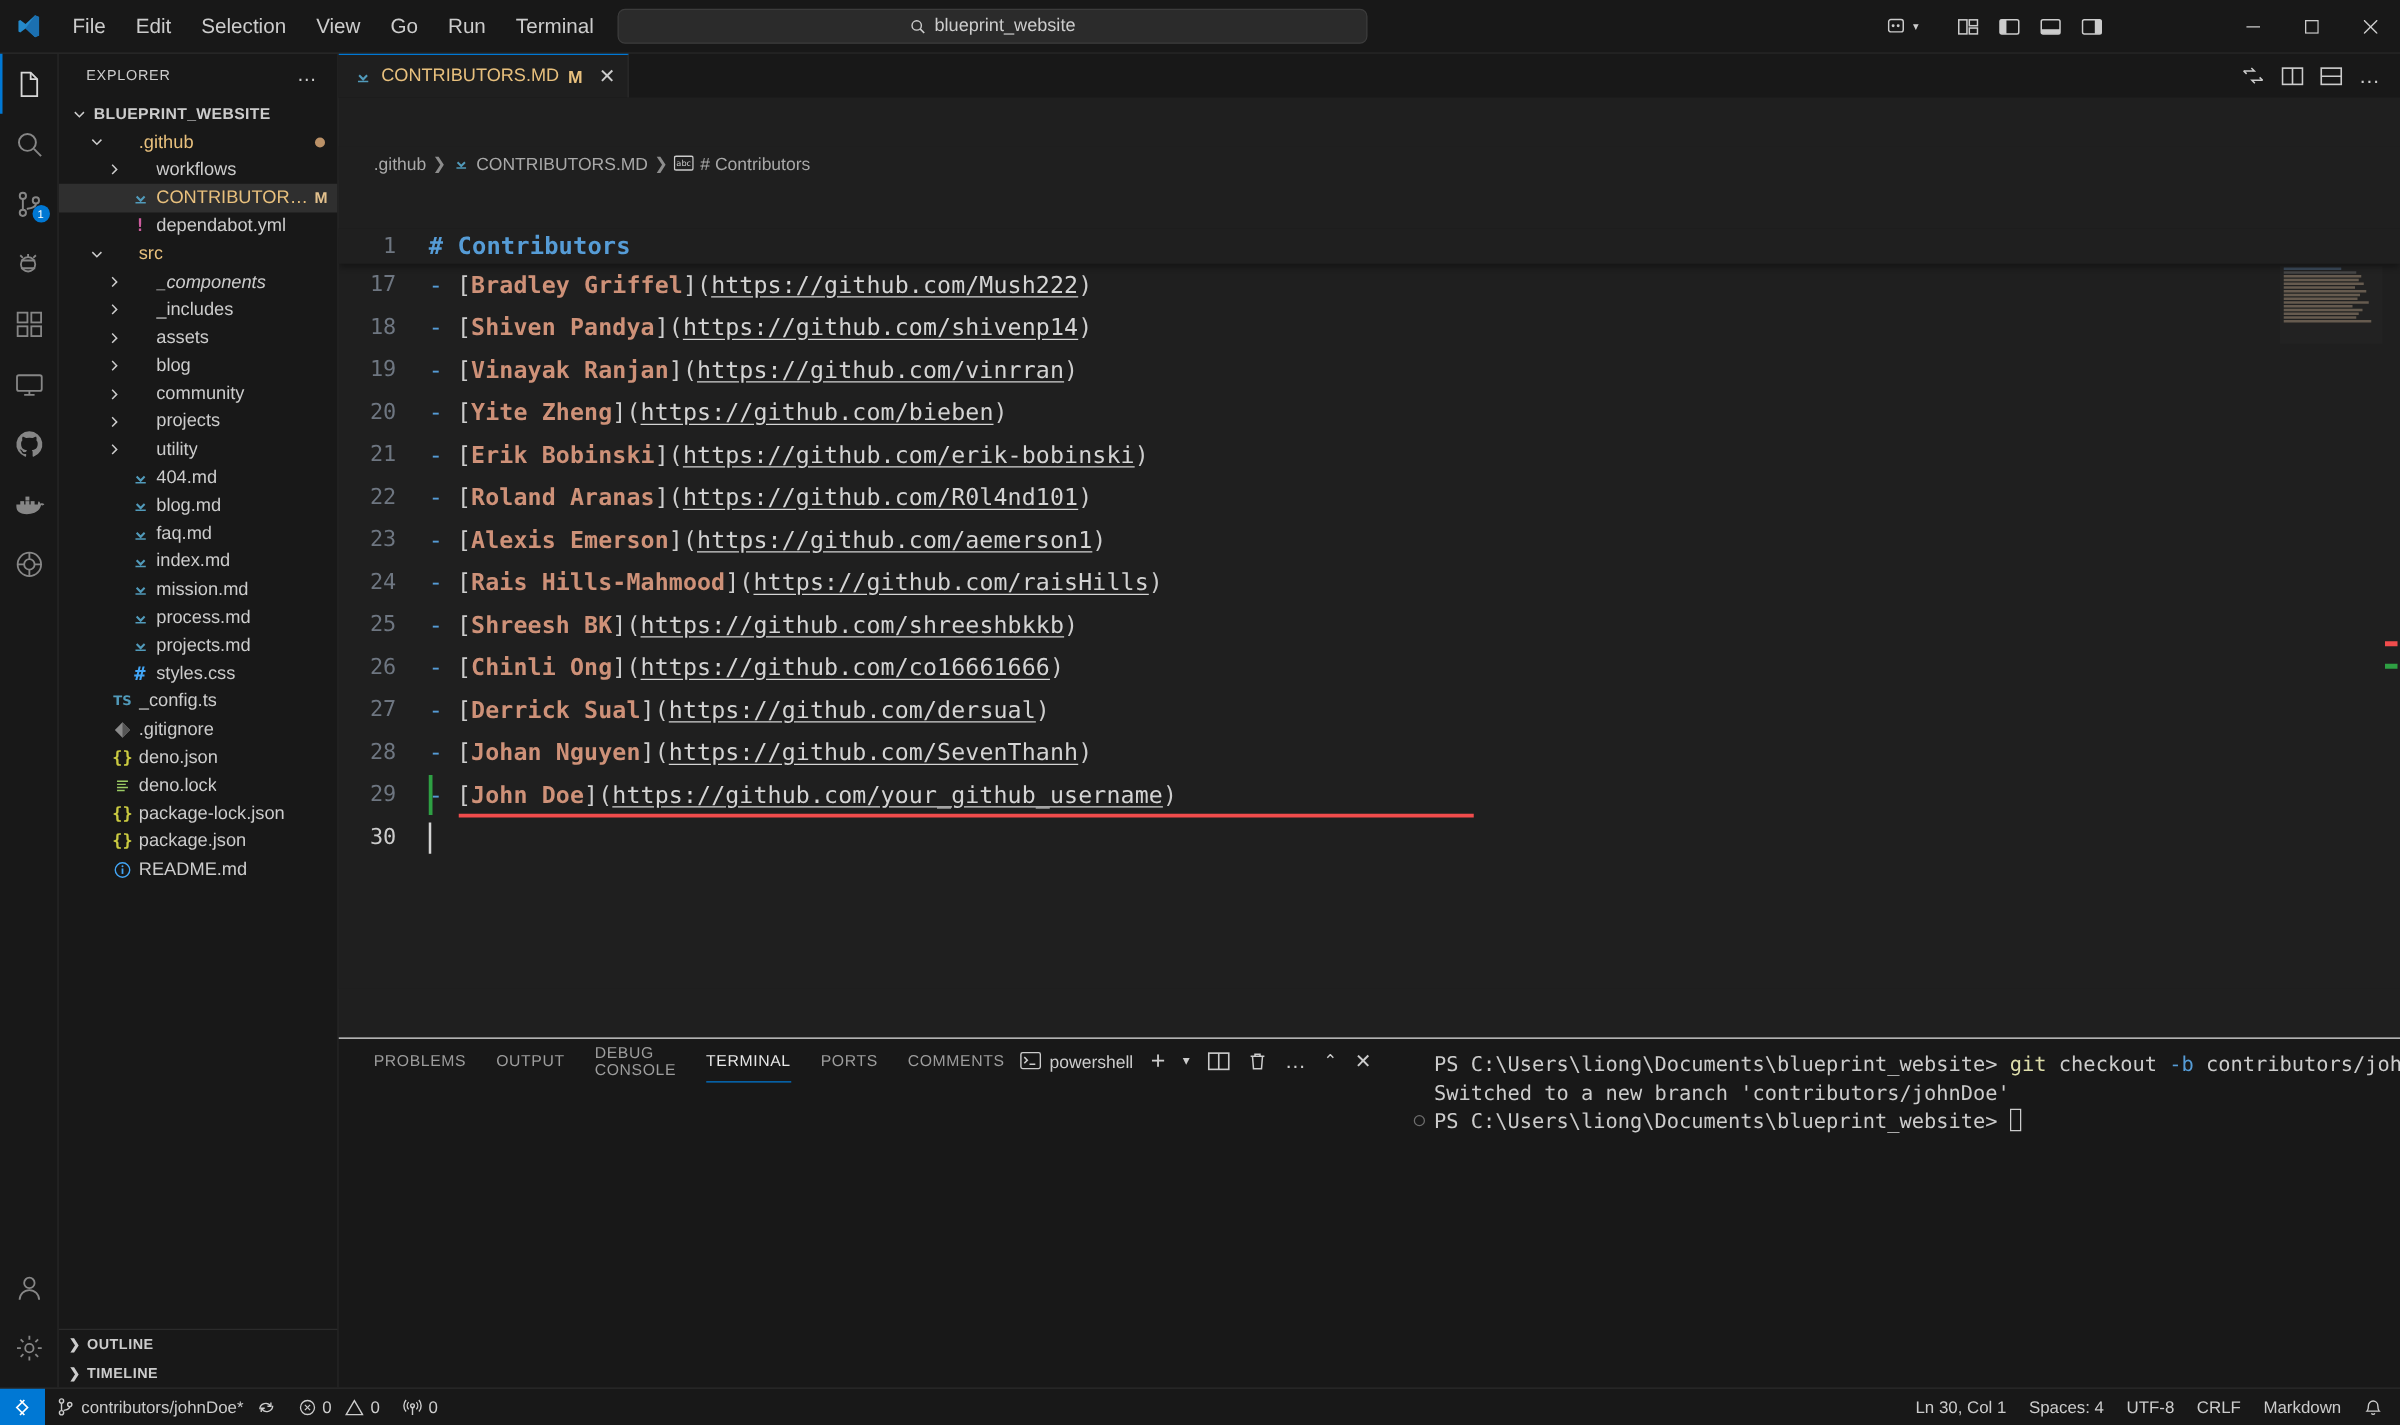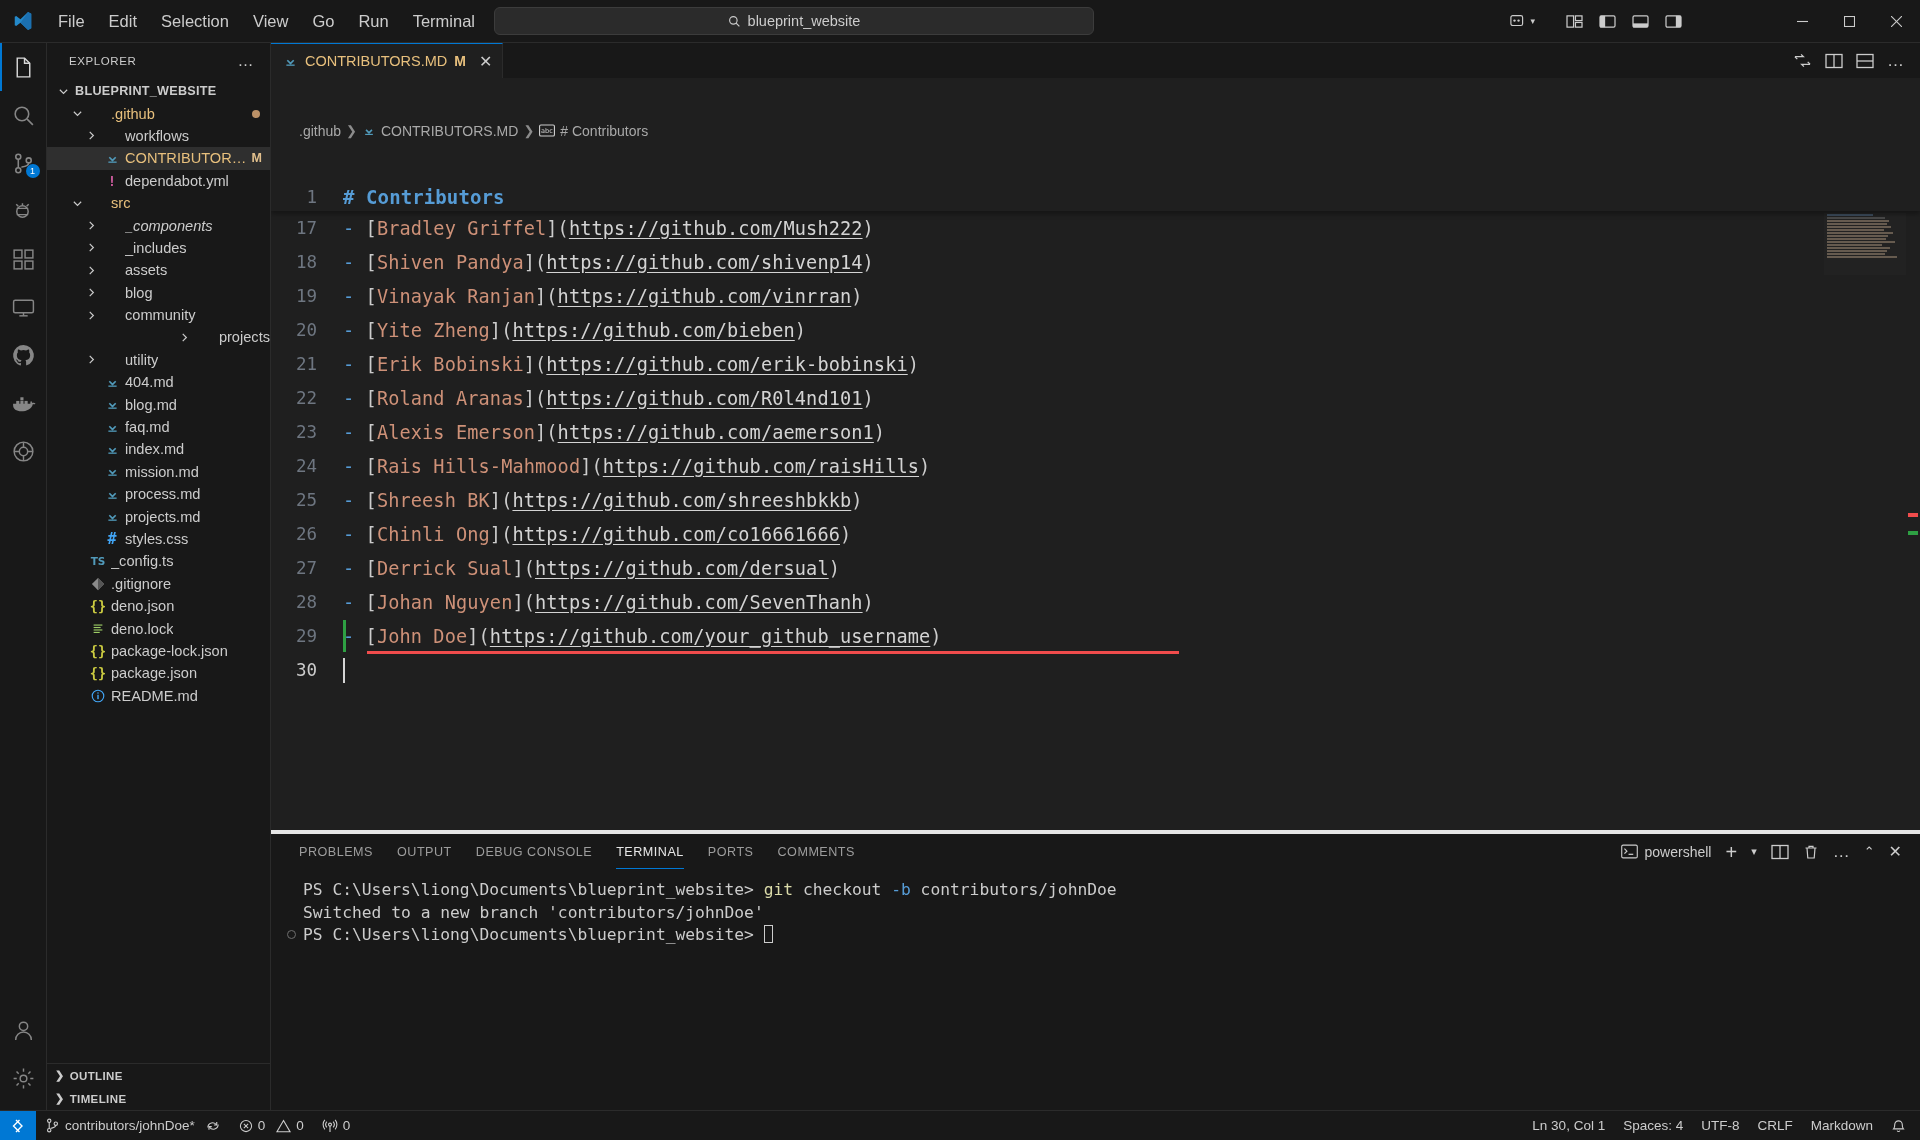--- a/index.html
+++ b/index.html
@@ -121,21 +121,21 @@
     width: 72px; text-align: right; padding-right: 26px; color: #6e7681;
     font-family: "DejaVu Sans Mono", monospace; font-size: 17.5px; flex: none;
   }
   .lnum.cur { color: #cccccc; }
   .ctext {
     font-family: "DejaVu Sans Mono", monospace; font-size: 18.6px; white-space: pre;
     letter-spacing: 0.1px;
   }
   .md-h1 { color: #569cd6; font-weight: bold; }
   .md-bullet { color: #569cd6; }
-  .md-linktext { color: #ce9178; }
+  .md-linktext { color: #ce9178; font-weight: bold; }
   .md-bracket { color: #cccccc; }
   .md-url { color: #d4d4d4; text-decoration: underline; text-underline-offset: 3px; }
   .gitmod {
     position: absolute; left: 72px; top: 1px; bottom: 1px; width: 3px; background: #2ea043;
   }
   .err-underline {
     position: absolute; left: 96px; height: 3px; background: #f14c4c; bottom: -1px;
   }
   .caret {
     display: inline-block; width: 2px; height: 25px; background: #d4d4d4;
@@ -148,21 +148,21 @@
   .mm-line { height: 2px; margin: 1px 3px; background: #4a4a4a; }
   .mm-line.a { background: #6a5f52; }
   .mm-line.b { background: #3d4d5e; }
   .editor-scrollbar-v {
     position: absolute; right: 0; top: 30px; width: 14px; height: 100%;
   }
   .scroll-marker { position: absolute; right: 2px; width: 10px; height: 4px; background: #f14c4c; }
   .scroll-marker.green { background: #2ea043; }
 
   
-  .panel { height: 280px; flex: none; background: #181818; display: flex; flex-direction: column; border-top: 4px solid #e5e5e5;}
+  .panel { height: 280px; flex: none; background: #181818; display: flex; border-top: 1px solid #e5e5e5;}
   .panel-header { height: 35px; display: flex; align-items: center; padding-left: 16px; }
   .ptab {
     font-size: 12.6px; color: #9d9d9d; padding: 0 12px; height: 35px; display: flex;
     align-items: center; letter-spacing: 0.5px; cursor: pointer; position: relative;
   }
   .ptab.active { color: #e7e7e7; }
   .ptab.active::after {
     content: ""; position: absolute; left: 12px; right: 12px; bottom: 0; height: 1.5px; background: #0078d4;
   }
   .panel-actions { margin-left: auto; display: flex; align-items: center; gap: 14px; padding-right: 18px; color: #cccccc; font-size: 15px;}
@@ -456,21 +456,21 @@
           </div>
           <div class="trow" style="padding-left: 36px;">
             <span class="chev">
               <svg width="13" height="13" viewBox="0 0 16 16" fill="none" stroke="#cccccc" stroke-width="1.45">
                 <path d="M5.8 3.5 10.3 8l-4.5 4.5"></path>
               </svg>
             </span>
             <span class="ficon"></span>
             <span class="tlabel">community</span>
           </div>
-          <div class="trow" style="padding-left: 36px; justify-content: flex-end;">
+          <div class="trow" style="padding-left: 36px;">
             <span class="chev">
               <svg width="13" height="13" viewBox="0 0 16 16" fill="none" stroke="#cccccc" stroke-width="1.45">
                 <path d="M5.8 3.5 10.3 8l-4.5 4.5"></path>
               </svg>
             </span>
             <span class="ficon"></span>
             <span class="tlabel">projects</span>
           </div>
           <div class="trow" style="padding-left: 36px;">
             <span class="chev">

